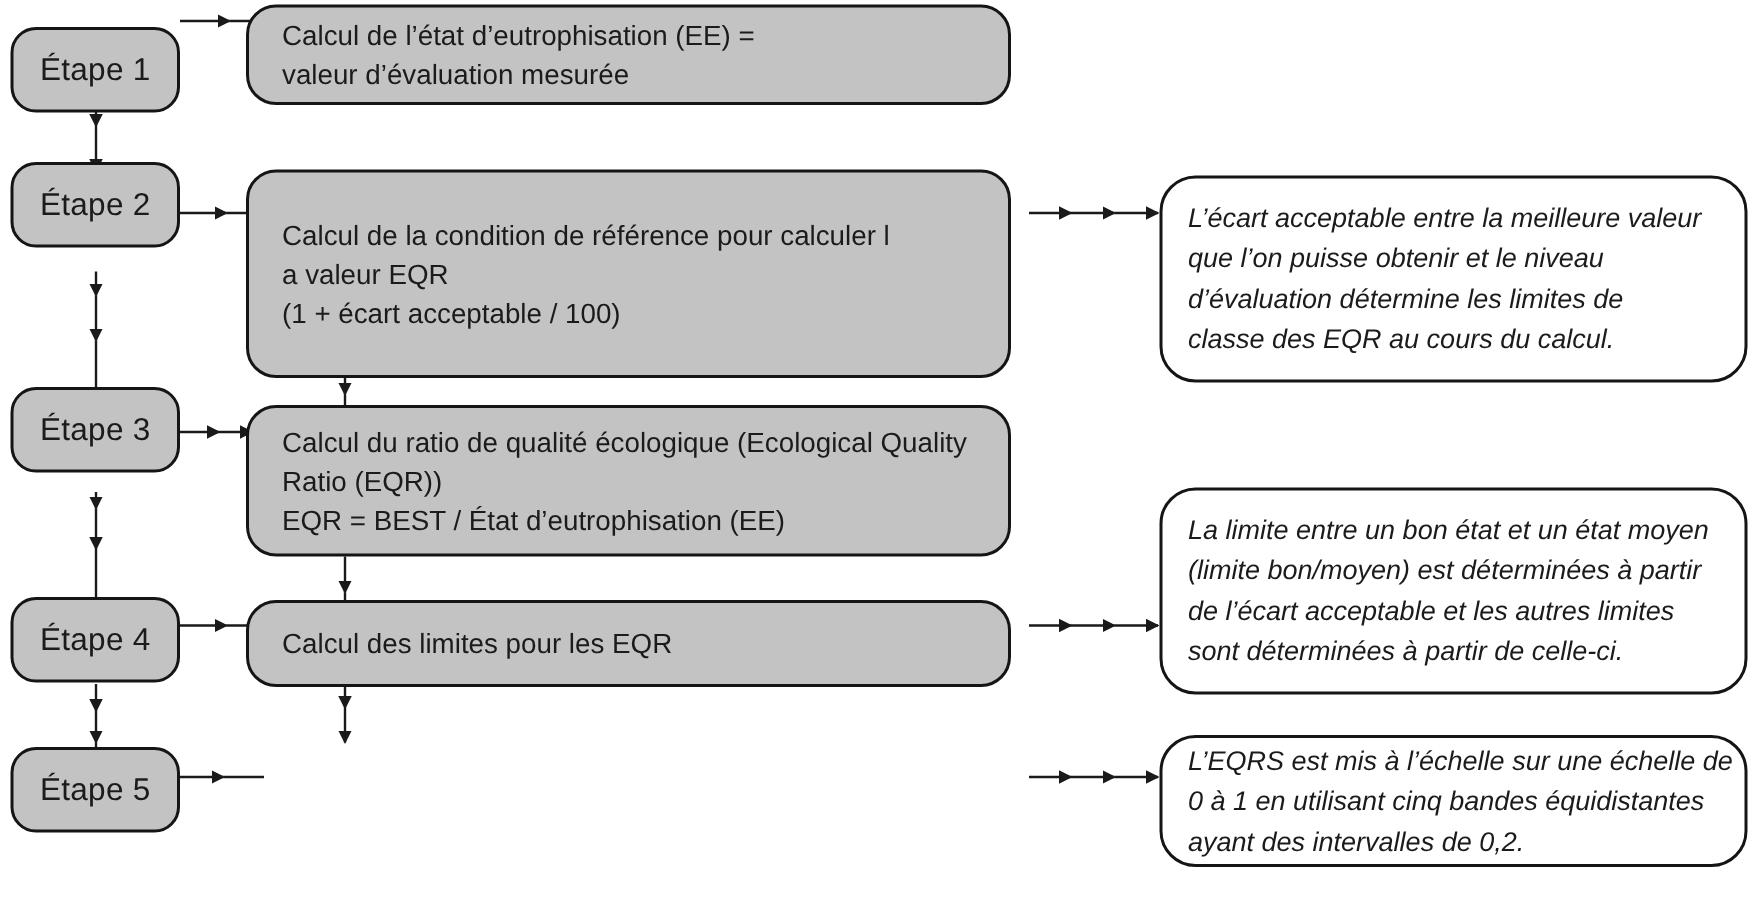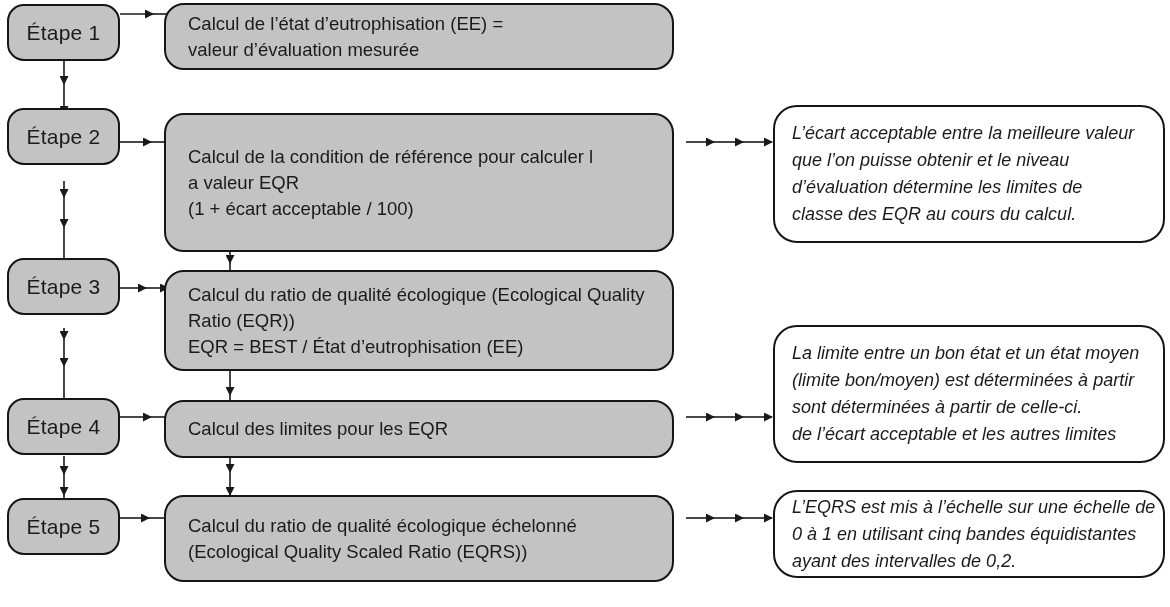--- a/index.html
+++ b/index.html
@@ -120,21 +120,21 @@
       <line x1="714" y1="417" x2="743" y2="417" marker-end="url(#ah)"></line>
       <line x1="743" y1="417" x2="772" y2="417" marker-end="url(#ah)"></line>
     </g>
     <g>
       <line x1="686" y1="518" x2="714" y2="518" marker-end="url(#ah)"></line>
       <line x1="714" y1="518" x2="743" y2="518" marker-end="url(#ah)"></line>
       <line x1="743" y1="518" x2="772" y2="518" marker-end="url(#ah)"></line>
     </g>
   </svg>
 
-  <div class="step" style="top:4px">
+  <div class="step" style="top:18px">
       <span>Étape 1</span>
     </div>
   <div class="step" style="top:108px">
       <span>Étape 2</span>
     </div>
   <div class="step" style="top:258px">
       <span>Étape 3</span>
     </div>
   <div class="step" style="top:398px">
       <span>Étape 4</span>
@@ -157,37 +157,33 @@
   <div class="pbox" style="top:270px;height:101px">
     <div class="ln">Calcul du ratio de qualité écologique (Ecological Quality</div>
     <div class="ln">Ratio (EQR))</div>
     <div class="ln">EQR = BEST / État d’eutrophisation (EE)</div>
   </div>
 
   <div class="pbox" style="top:400px;height:58px">
     <div class="ln">Calcul des limites pour les EQR</div>
   </div>
 
-  <div class="pbox" style="top:495px;height:87px">
-    <div class="ln">Calcul du ratio de qualité écologique échelonné</div>
-    <div class="ln">(Ecological Quality Scaled Ratio (EQRS))</div>
-  </div>
 
-  <div class="nbox" style="top:105px;height:138px">
+  <div class="nbox" style="top:117px;height:138px">
     <div class="ln">L’écart acceptable entre la meilleure valeur</div>
     <div class="ln">que l’on puisse obtenir et le niveau</div>
     <div class="ln">d’évaluation détermine les limites de</div>
     <div class="ln">classe des EQR au cours du calcul.</div>
   </div>
 
   <div class="nbox" style="top:325px;height:138px">
     <div class="ln">La limite entre un bon état et un état moyen</div>
     <div class="ln">(limite bon/moyen) est déterminées à partir</div>
+    <div class="ln">de l’écart acceptable et les autres limites</div>
     <div class="ln">sont déterminées à partir de celle-ci.</div>
-    <div class="ln">de l’écart acceptable et les autres limites</div>
   </div>
 
   <div class="nbox" style="top:490px;height:88px">
     <div class="ln">L’EQRS est mis à l’échelle sur une échelle de</div>
     <div class="ln">0 à 1 en utilisant cinq bandes équidistantes</div>
     <div class="ln">ayant des intervalles de 0,2.</div>
   </div>
 
 </div>
 

